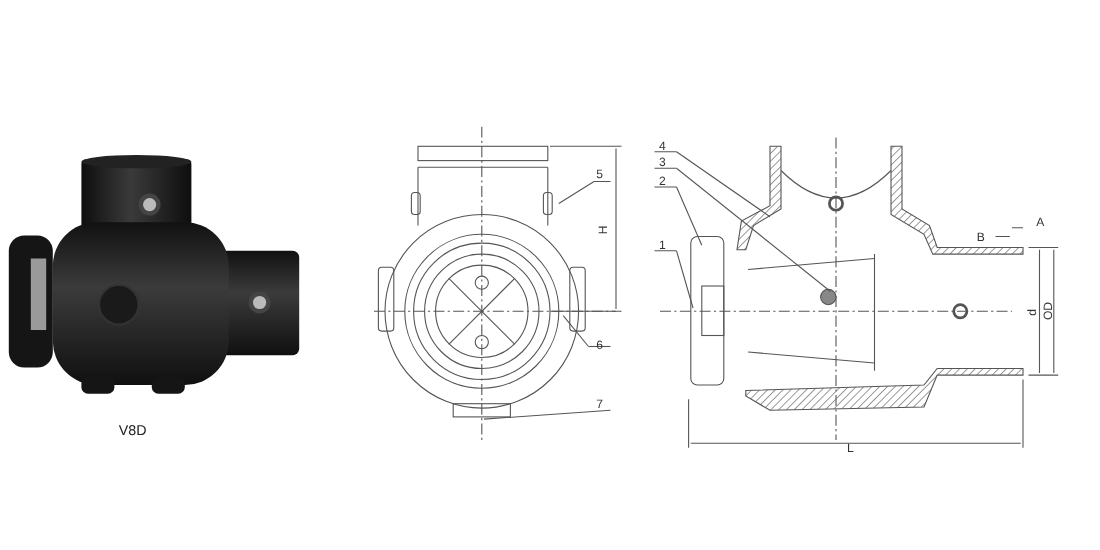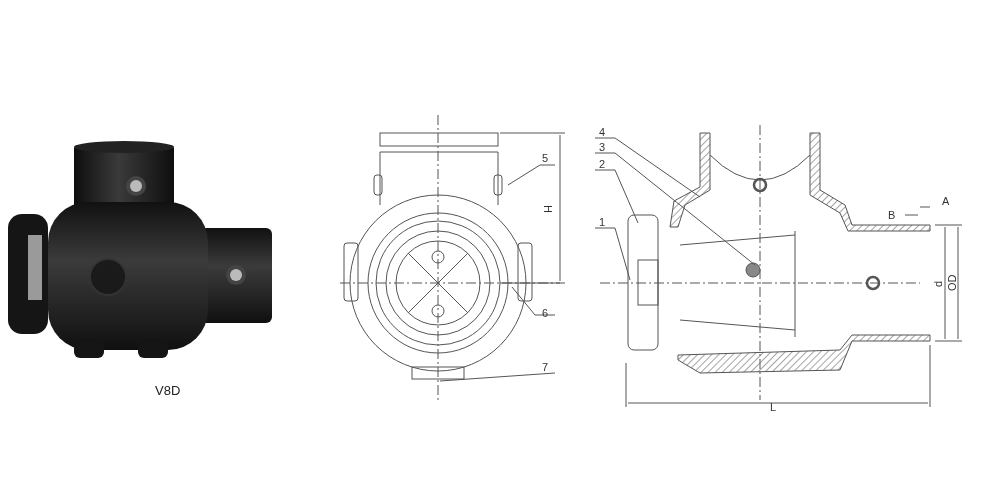--- a/index.html
+++ b/index.html
@@ -1,21 +1,21 @@
 <!DOCTYPE html>
 <html><head>
 <meta charset="utf-8">
 <style>
   html, body { margin:0; padding:0; background:#ffffff; }
   body { width:1000px; height:500px; position:relative; overflow:hidden; font-family:"Liberation Sans", sans-serif; }
   .panel { position:absolute; }
   .photo { left:0; top:120px; width:300px; height:290px; }
   .front { left:340px; top:115px; width:240px; height:285px; }
   .section { left:590px; top:115px; width:380px; height:300px; }
-  .caption { position:absolute; left:108px; top:383px; font-size:13px; color:#222;margin-left:47px; }
+  .caption { position:absolute; left:108px; top:383px; font-size:13px; color:#222; }
   svg text { font-family:"Liberation Sans", sans-serif; font-size:11px; fill:#333; }
 </style>
 </head>
 <body>
 
 <div class="panel photo">
   <svg width="300" height="290" viewBox="0 0 300 290">
     <defs>
       <linearGradient id="g1" x1="0" x2="1" y1="0" y2="0">
         <stop offset="0" stop-color="#0e0e0e"></stop>

